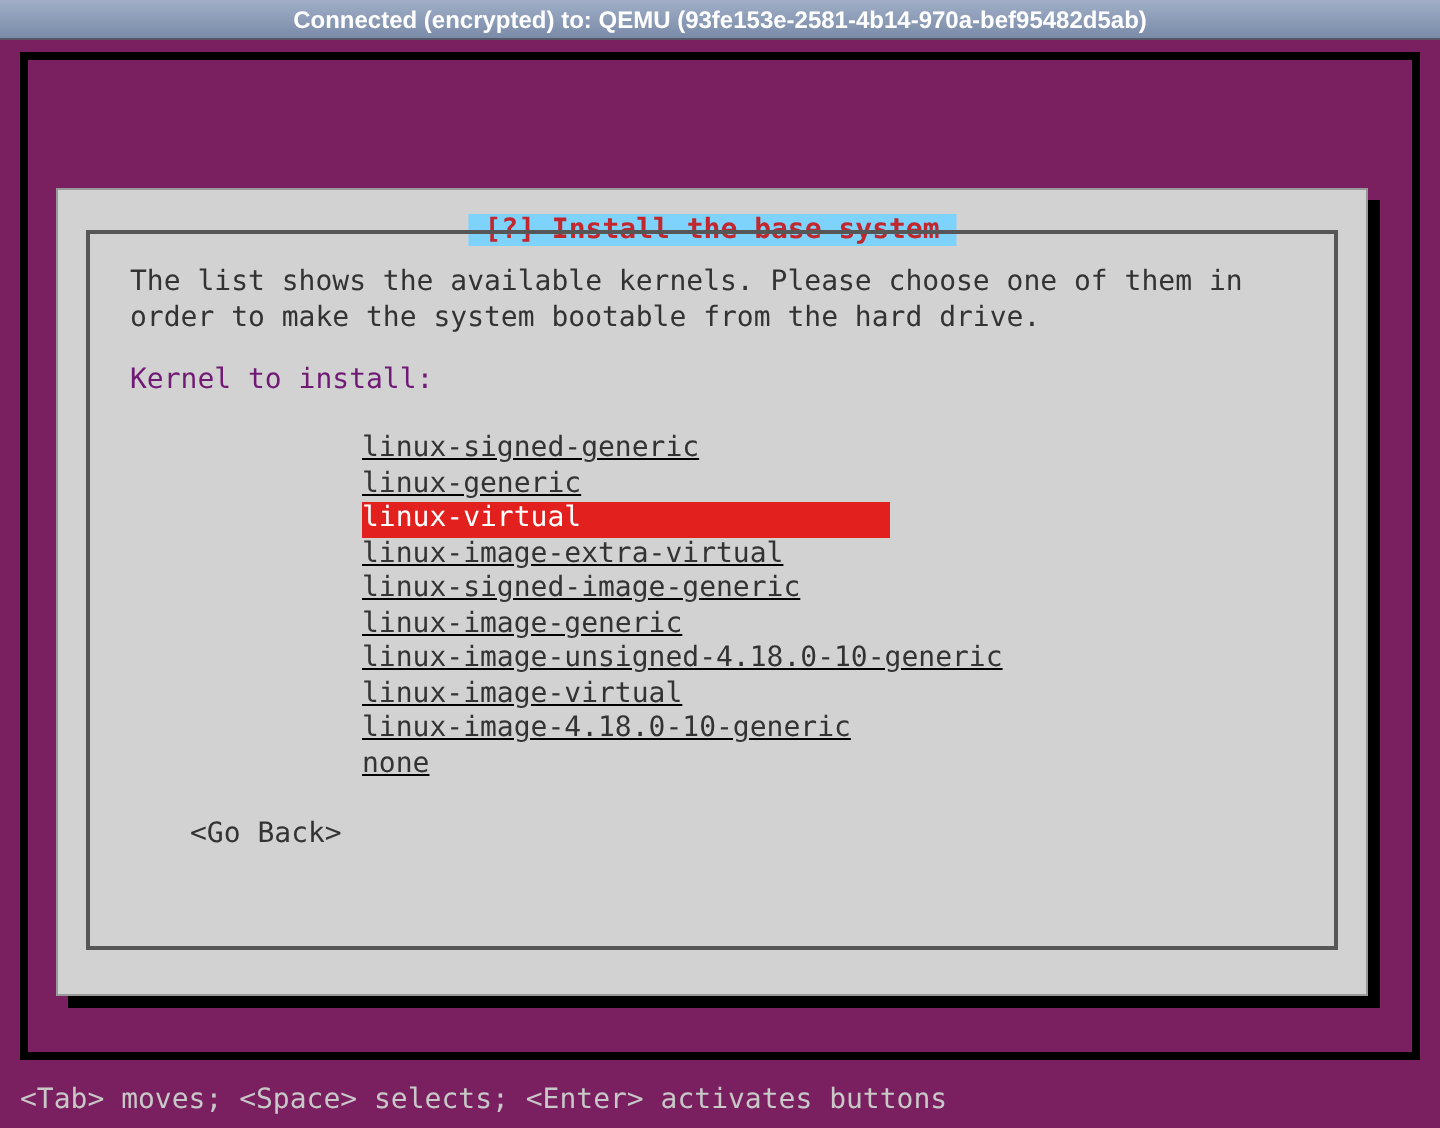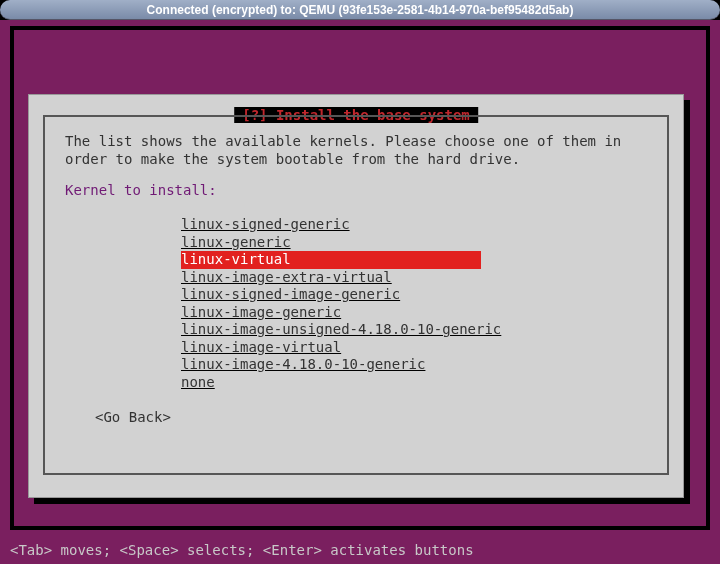--- a/index.html
+++ b/index.html
@@ -19,21 +19,20 @@
     .titlebar {
       height: 20px;
       background: linear-gradient(to bottom, #a0afc7, #7a8ba8);
       color: #fff;
       font-family: Arial, sans-serif;
       font-weight: bold;
       font-size: 12px;
       text-align: center;
       line-height: 20px;
       border-bottom: 1px solid #556;
-      border-radius: 10px;
     }
     .screen {
       width: 720px;
       height: 544px;
       background: #7a1f5f;
       position: relative;
       padding-top: 14px;
     }
     .black-frame {
       position: absolute;
@@ -75,21 +74,21 @@
       right: 14px;
       bottom: 22px;
       border: 2px solid #565656;
       padding: 16px 20px;
     }
     .dialog-title {
       position: absolute;
       top: 12px;
       left: 50%;
       transform: translateX(-50%);
-      background: #000000;
+      background: #7dd3fc;
       color: #c1272d;
       padding: 0 8px;
       font-weight: bold;
       white-space: pre;
     }
     .instruction {
       color: #333;
       line-height: 1.25;
       margin-bottom: 14px;
     }
@@ -104,21 +103,21 @@
     }
     .list-item {
       color: #333;
       line-height: 1.25;
       white-space: pre;
     }
     .list-item.selected {
       background: #e2211f;
       color: #fff;
       display: inline-block;
-      width: 300px;
+      width: 264px;
     }
     .goback {
       margin-left: 30px;
       color: #333;
       white-space: pre;
     }
     .hints {
       position: absolute;
       bottom: 6px;
       left: 10px;

